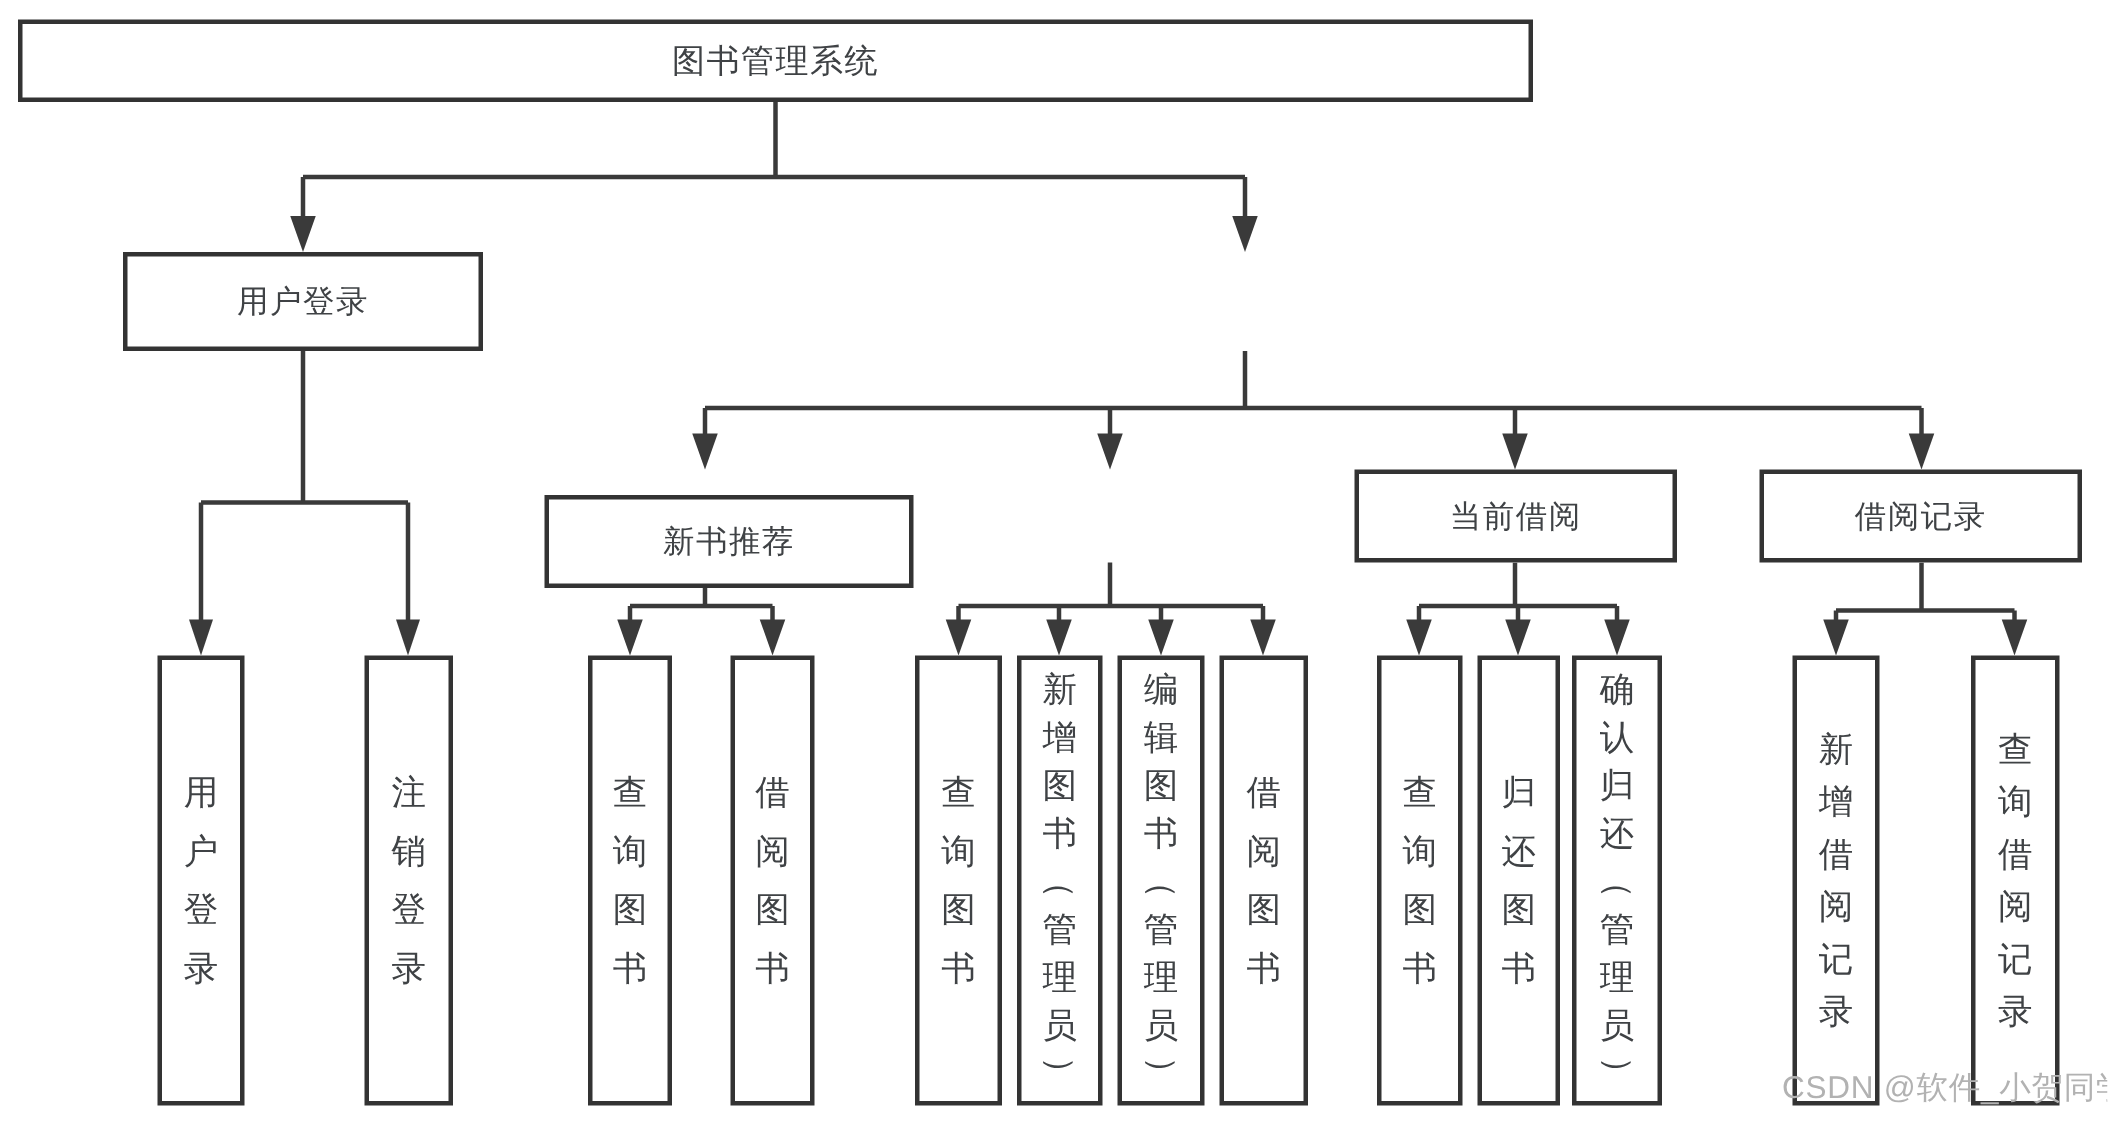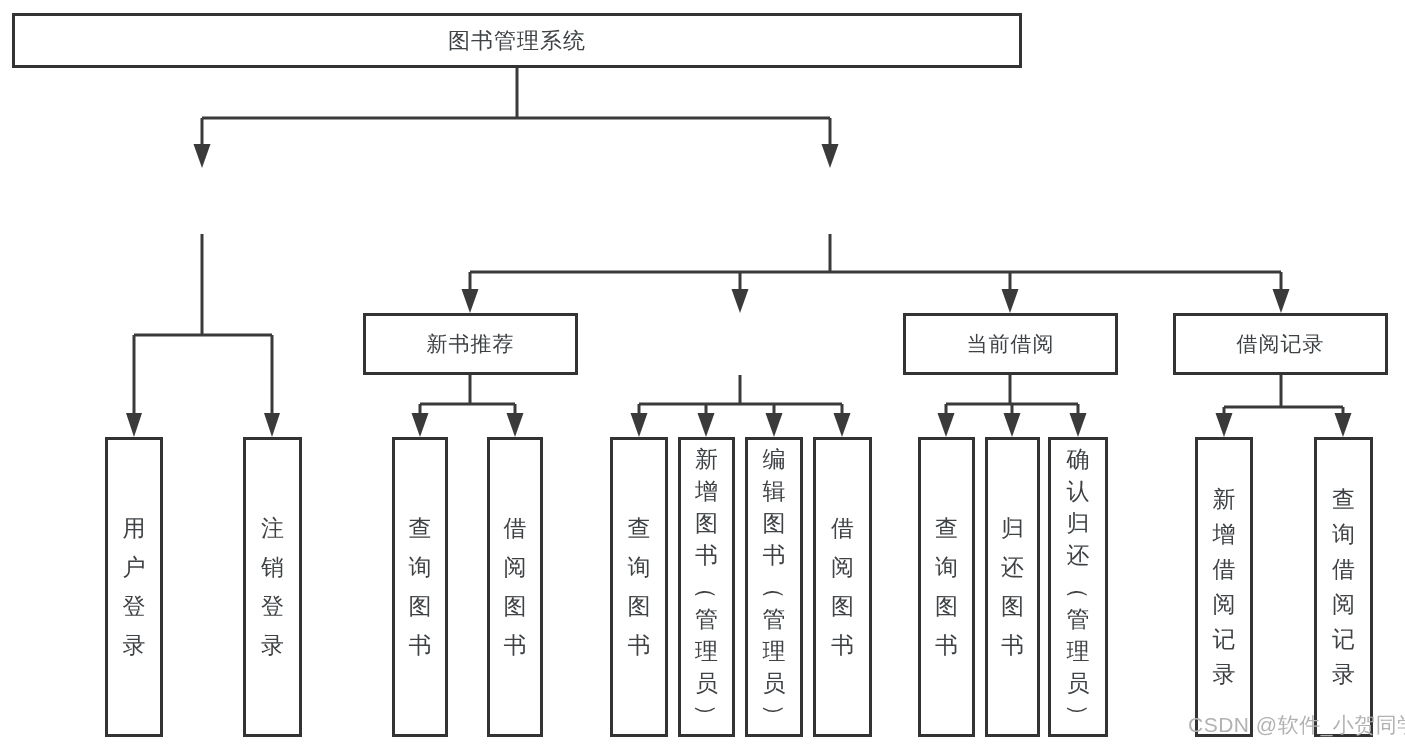--- a/index.html
+++ b/index.html
@@ -114,22 +114,25 @@
       <polygon class="ca" points="1215.5,413 1232.5,413 1224,437"></polygon>
       <path class="cl" d="M1343,407 L1343,416"></path>
       <polygon class="ca" points="1334.5,413 1351.5,413 1343,437"></polygon>
     </g>
   </svg>
 
   <div class="node node-h node-root" style="left:12px;top:13px;width:1010px;height:55px">
     <span class="label">图书管理系统</span>
   </div>
 
-
-  <div class="node node-h" style="left:363px;top:313px;width:215px;height:62px">
+  <div class="node node-h" style="left:82px;top:168px;width:240px;height:66px">
+    <span class="label">用户登录</span>
+  </div>
+
+  <div class="node node-h" style="left:363px;top:330px;width:246px;height:62px">
     <span class="label">新书推荐</span>
   </div>
   <div class="node node-h" style="left:1173px;top:313px;width:215px;height:62px">
     <span class="label">借阅记录</span>
   </div>
   <div class="node node-h" style="left:903px;top:313px;width:215px;height:62px">
     <span class="label">当前借阅</span>
   </div>
 
   <div class="node node-v" style="left: 105px; top: 437px; width: 58px; height: 300px; gap: 16px;">

